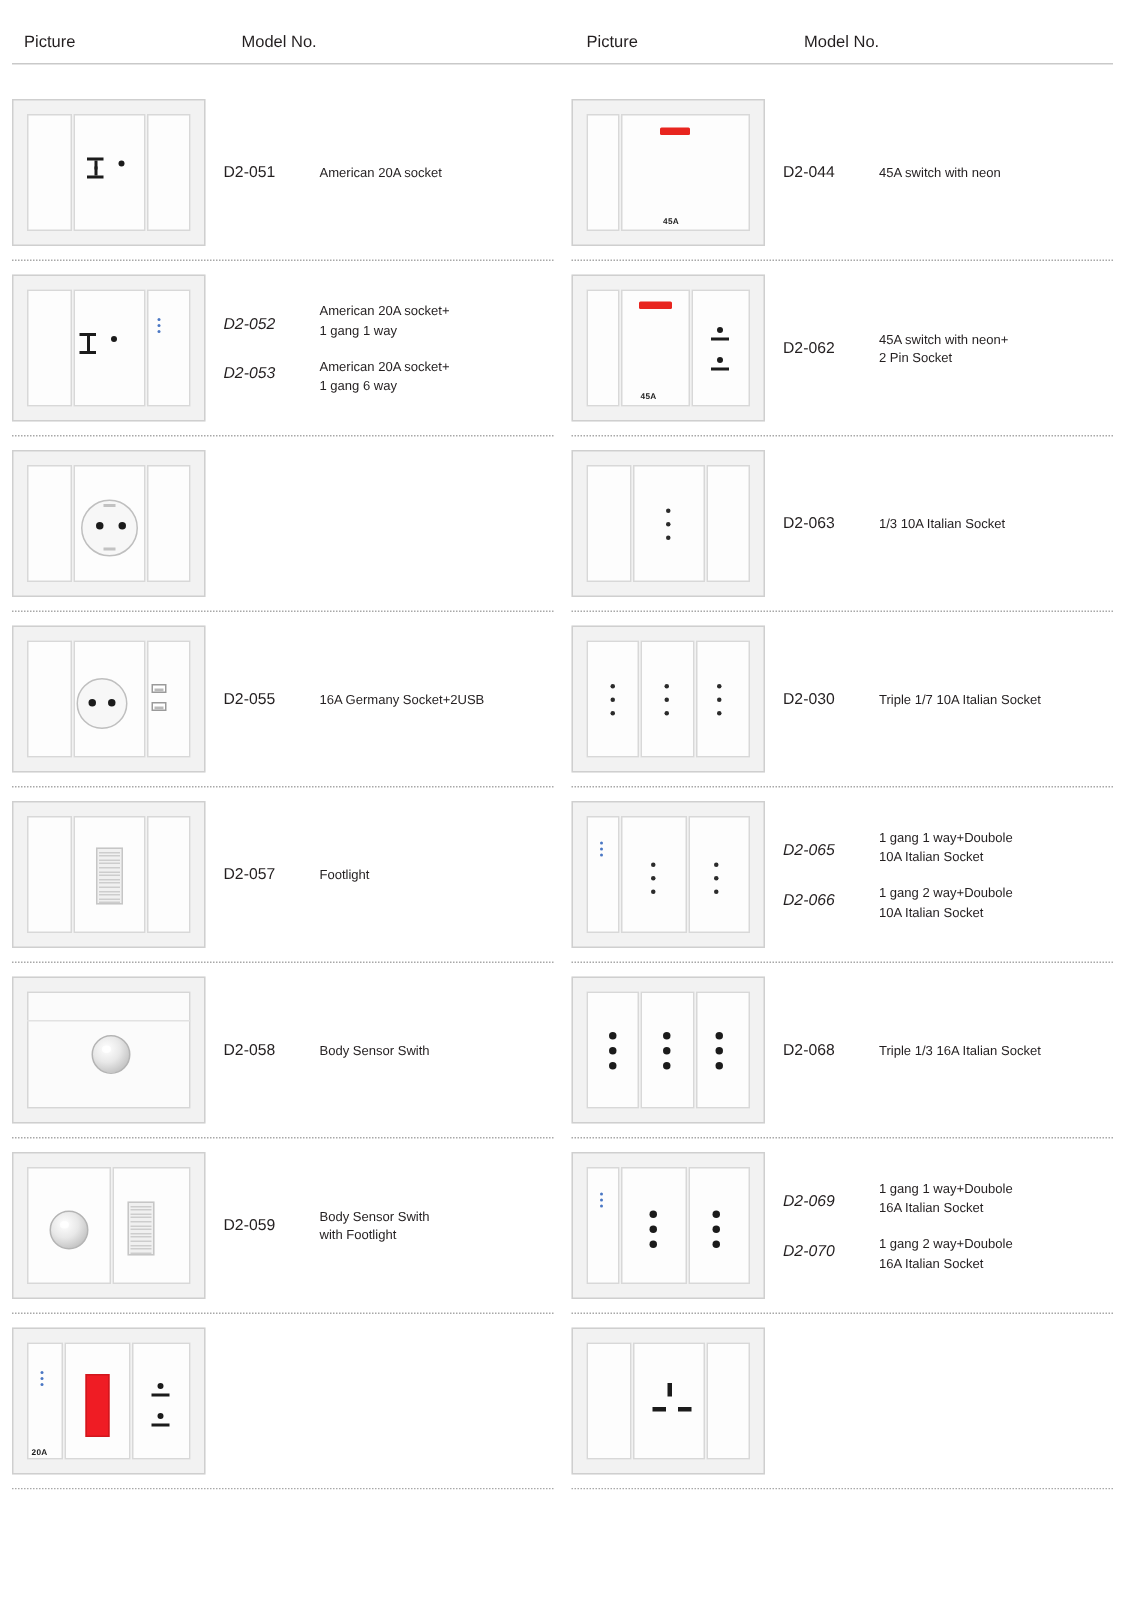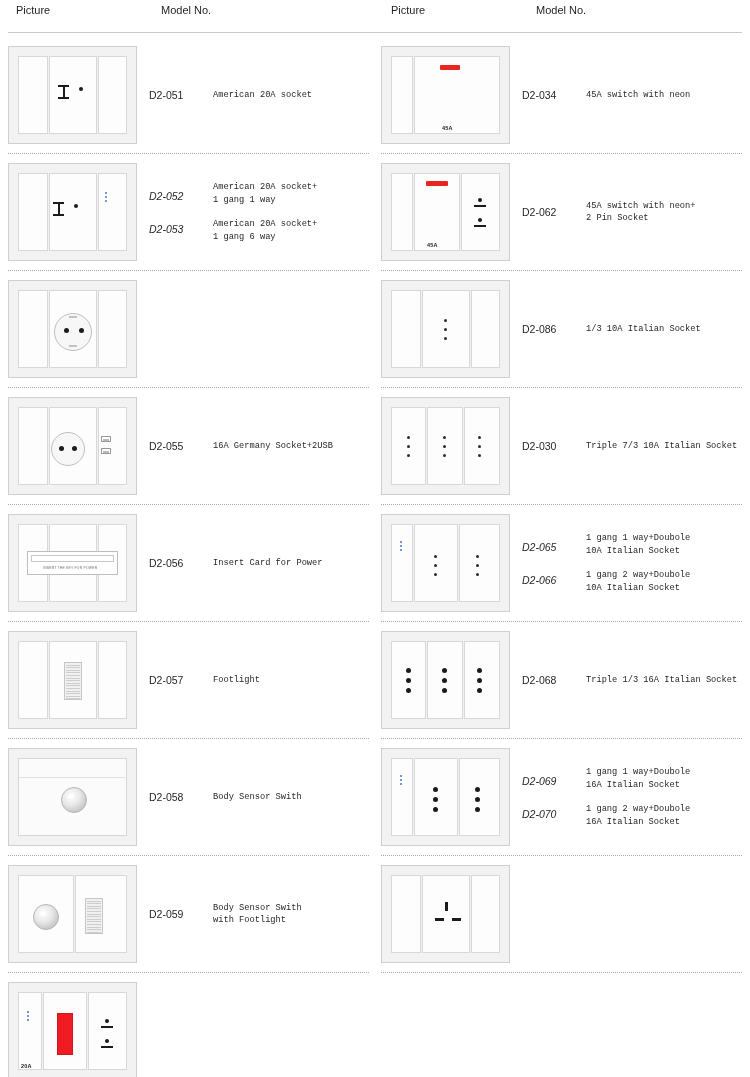--- a/index.html
+++ b/index.html
@@ -13,24 +13,24 @@
   .sheet{
     width:750px;
     position:relative;
     box-sizing:border-box;
     padding:0 8px;
   }
   
   .header{
     display:flex;
     width:734px;
-    margin:4px auto;
+    margin:14px auto;
     border-bottom:1px solid #c9c9c9;
     height:28px;
-    align-items:flex-start;
+    align-items:center;
   }
   .header .hcol{
     font-size:11px;
     color:#231f20;
   }
   .hcol.pic-a{width:145px;padding-left:8px;}
   .hcol.mod-a{width:222px;}
   .hcol.pic-b{width:145px;padding-left:8px;}
   .hcol.mod-b{width:200px;}
 
@@ -80,21 +80,21 @@
   }
   .models .m{display:block;}
   .descs{
     flex:1 1 auto;
     font-size:8.7px;
     line-height:12.5px;
     color:#231f20;
     padding-left:8px;
     box-sizing:border-box;
   }
-  .descs .d{display:block;margin:0;font-family:Liberation Mono, monospace;}
+  .descs .d{display:block;margin:0;}
   .descs .d + .d{margin-top:12px;}
   .two .models .m{line-height:14px;font-style:italic;}
   .two .models{display:flex;flex-direction:column;justify-content:center;gap:19px;}
   .two .descs .d{min-height:24px;}
 
   
   .plate{
     position:relative;
     background:#f2f2f2;
     border:1px solid #cfcfcf;
@@ -332,40 +332,20 @@
         <div class="txt-cell">
           <div class="models">
             <span class="m">D2-055</span>
           </div>
           <div class="descs">
             <span class="d">16A Germany Socket+2USB</span>
           </div>
         </div>
       </div>
 
-      <div class="row">
-        <div class="pic-cell">
-          <div class="plate sq">
-            <div class="mod m1"></div>
-              <div class="mod m2"></div>
-              <div class="mod m3"></div>
-            <div class="card" style="left:18px;top:36px;right:18px;height:24px;"></div>
-            <div class="slot" style="left:22px;top:40px;right:22px;height:7px;background:#ffffff;border:1px solid #c8c8c8;box-sizing:border-box;"></div>
-            <div class="cardtxt" style="left:34px;top:51px;">INSERT THE KEY FOR POWER</div>
-          </div>
-        </div>
-        <div class="txt-cell">
-          <div class="models">
-            <span class="m">D2-056</span>
-          </div>
-          <div class="descs">
-            <span class="d">Insert Card for Power</span>
-          </div>
-        </div>
-      </div>
 
       <div class="row">
         <div class="pic-cell">
           <div class="plate sq">
             <div class="mod m1"></div>
               <div class="mod m2"></div>
               <div class="mod m3"></div>
             <div class="grille" style="left:55px;top:30px;width:18px;height:38px;">
               <i></i>
                 <i></i>
@@ -475,21 +455,21 @@
         <div class="pic-cell">
           <div class="plate sq">
             <div class="mod m1" style="left:9px;width:22px;"></div>
             <div class="mod m2" style="left:32px;right:9px;width:auto;"></div>
             <div class="neon" style="left:58px;top:18px;width:20px;height:5px;"></div>
             <div class="lbl" style="left:60px;bottom:12px;">45A</div>
           </div>
         </div>
         <div class="txt-cell">
           <div class="models">
-            <span class="m">D2-034</span>
+            <span class="m">D2-044</span>
           </div>
           <div class="descs">
             <span class="d">45A switch with neon</span>
           </div>
         </div>
       </div>
 
       <div class="row">
         <div class="pic-cell">
           <div class="plate sq">
@@ -523,21 +503,21 @@
             <div class="mod m1" style="left:9px;width:30px;"></div>
             <div class="mod m2" style="left:40px;width:48px;"></div>
             <div class="mod m3" style="left:89px;right:9px;"></div>
             <div class="sdot" style="left:62px;top:38px;"></div>
             <div class="sdot" style="left:62px;top:47px;"></div>
             <div class="sdot" style="left:62px;top:56px;"></div>
           </div>
         </div>
         <div class="txt-cell">
           <div class="models">
-            <span class="m">D2-086</span>
+            <span class="m">D2-063</span>
           </div>
           <div class="descs">
             <span class="d">1/3 10A Italian Socket</span>
           </div>
         </div>
       </div>
 
       <div class="row">
         <div class="pic-cell">
           <div class="plate sq">
@@ -553,21 +533,21 @@
             <div class="sdot" style="left:96px;top:38px;"></div>
             <div class="sdot" style="left:96px;top:47px;"></div>
             <div class="sdot" style="left:96px;top:56px;"></div>
           </div>
         </div>
         <div class="txt-cell">
           <div class="models">
             <span class="m">D2-030</span>
           </div>
           <div class="descs">
-            <span class="d">Triple 7/3 10A Italian Socket</span>
+            <span class="d">Triple 1/7 10A Italian Socket</span>
           </div>
         </div>
       </div>
 
       <div class="row two">
         <div class="pic-cell">
           <div class="plate sq">
             <div class="mod m1" style="left:9px;width:22px;"></div>
             <div class="mod m2" style="left:32px;width:44px;"></div>
             <div class="mod m3" style="left:77px;right:9px;"></div>

